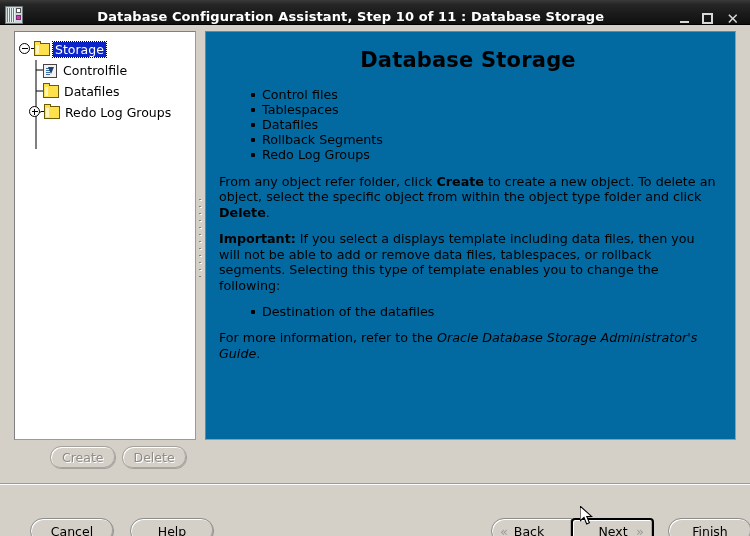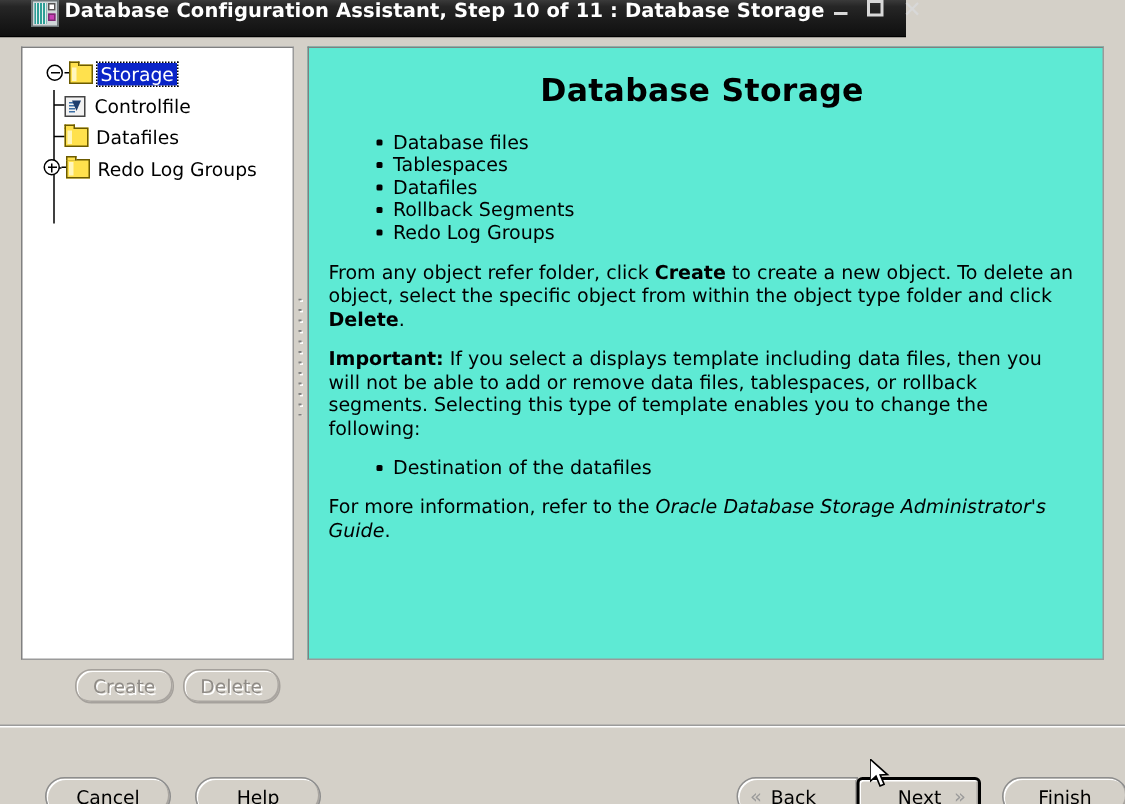--- a/index.html
+++ b/index.html
@@ -17,28 +17,27 @@
     height: 536px;
     overflow: hidden;
     background: #d4d0c8;
     box-sizing: border-box;
   }
 
   
   .titlebar {
     position: absolute;
     left: 0; top: 0;
-    width: 604px;
+    width: 750px;
     height: 25px;
     background: linear-gradient(to bottom, #3a3a3a 0%, #262626 18%, #1b1b1b 55%, #101010 100%);
     border-bottom: 1px solid #000;
     box-sizing: border-box;
     display: flex;
-    align-items: flex-start;
-    padding-left: 16px;
+    align-items: flex-end;
   }
   .app-icon {
     width: 18px;
     height: 18px;
     margin-left: 5px;
     margin-right: 4px;
     flex: 0 0 auto;
     position: relative;
     background: #cfd6d8;
     border: 1px solid #6d7678;
@@ -144,21 +143,21 @@
       linear-gradient(to bottom, #ffffff 1px, transparent 1px);
     background-size: 2px 7px, 2px 7px;
     background-position: 0 0, 1px 1px;
     background-repeat: repeat-y, repeat-y;
   }
   .content-panel {
     position: absolute;
     left: 191px; top: 0;
     width: 531px;
     height: 409px;
-    background: #5eead4;
+    background: #0369a1;
     border: 1px solid #9a9a9a;
     border-top-color: #808080;
     border-left-color: #808080;
     box-sizing: border-box;
     overflow: hidden;
   }
 
   
   .tree {
     position: relative;
@@ -166,21 +165,21 @@
     font-size: 12.5px;
     color: #000;
   }
   .tree-row {
     position: relative;
     height: 21px;
     display: flex;
     align-items: center;
     white-space: nowrap;
   }
-  .tree-row.root { padding-left: 16px; }
+  .tree-row.root { padding-left: 4px; }
   .tree-row.child { padding-left: 28px; }
   .toggle {
     position: relative;
     width: 13px; height: 13px;
     flex: 0 0 auto;
     margin-right: 2px;
   }
   .toggle .circ {
     position: absolute;
     left: 0; top: 0;
@@ -496,21 +495,21 @@
       <div class="splitter">
         <div class="grip"></div>
       </div>
 
       <div class="content-panel">
         <div class="content-inner">
           <div class="content-title">Database Storage</div>
 
 
           <ul>
-            <li>Database files</li>
+            <li>Control files</li>
             <li>Tablespaces</li>
             <li>Datafiles</li>
             <li>Rollback Segments</li>
             <li>Redo Log Groups</li>
           </ul>
 
           <p><span>From any object refer folder, click </span><b>Create</b><span> to create a new object. To delete an object, select the specific object from within the object type folder and click </span><b>Delete</b><span>.</span></p>
 
           <p><b>Important:</b><span> If you select a displays template including data files, then you will not be able to add or remove data files, tablespaces, or rollback segments. Selecting this type of template enables you to change the following:</span></p>
 

